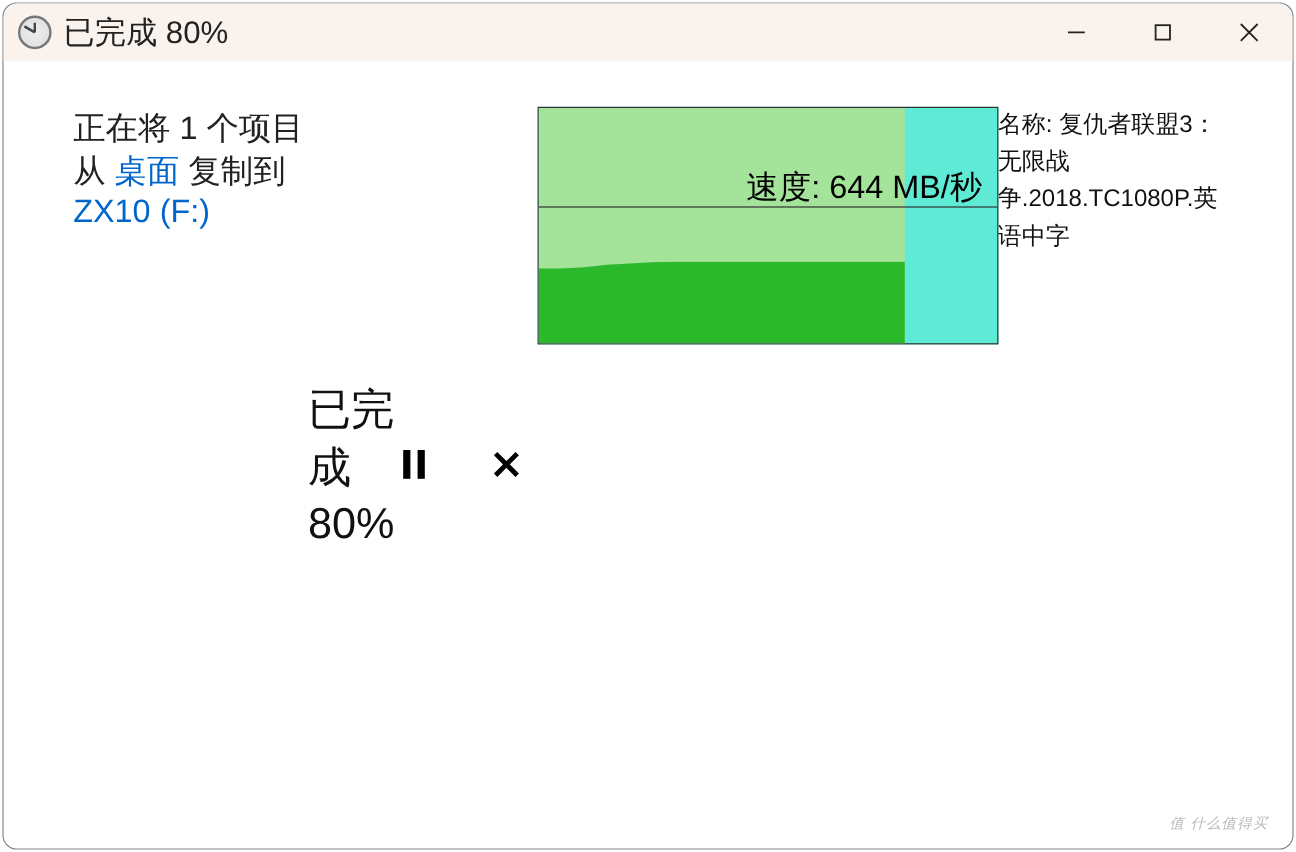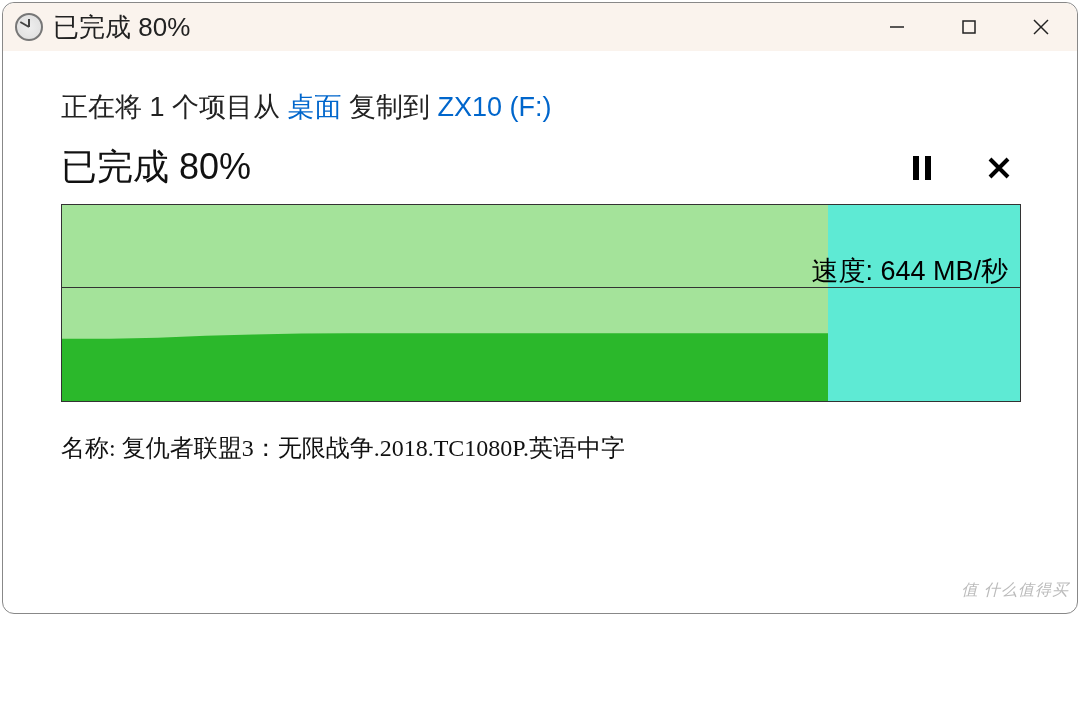--- a/index.html
+++ b/index.html
@@ -5,21 +5,21 @@
     * { margin: 0; padding: 0; box-sizing: border-box; }
     body {
       width: 1080px;
       height: 710px;
       background: #fff;
       font-family: "Microsoft YaHei", "Segoe UI", sans-serif;
       overflow: hidden;
     }
     .window {
       width: 1076px;
-      height: 612px;
+      height: 706px;
       margin: 2px;
       border: 1px solid #888;
       border-radius: 12px;
       background: #fff;
       display: flex;
       flex-direction: column;
       position: relative;
     }
     .titlebar {
       height: 48px;
@@ -69,21 +69,21 @@
       justify-content: center;
       font-size: 18px;
       color: #222;
       cursor: pointer;
     }
     .win-btn svg { stroke: #222; fill: none; }
     .content {
       flex: 1;
       padding: 38px 52px 10px 58px;
       display: flex;
-      flex-direction: column;
+      flex-direction: row;
     }
     .copy-desc {
       font-size: 27px;
       color: #222;
       margin-bottom: 18px;
     }
     .copy-desc .link {
       color: #0066cc;
       cursor: pointer;
     }
@@ -140,46 +140,45 @@
       background: #333;
     }
     .chart-speed-label {
       position: absolute;
       font-size: 27px;
       color: #000;
       background: transparent;
       padding: 0 4px;
     }
     .details {
-      font-size: 24px;
+      font-size: 20px;
       color: #111;
       line-height: 1.55;
-      font-family: Liberation Serif, serif;
     }
     .bottom {
       margin-top: auto;
       padding-top: 40px;
       padding-bottom: 20px;
       display: flex;
       align-items: center;
       gap: 28px;
     }
     .chevron {
       cursor: pointer;
     }
     .info-label {
       font-size: 27px;
       color: #111;
       cursor: pointer;
     }
     .watermark {
       position: absolute;
-      right: 8px;
+      right: 20px;
       bottom: 12px;
-      font-size: 16px;
+      font-size: 12px;
       color: #bbb;
       font-style: italic;
       letter-spacing: 1px;
     }
   </style>
 </head>
 <body>
 
 <div class="window">
 

